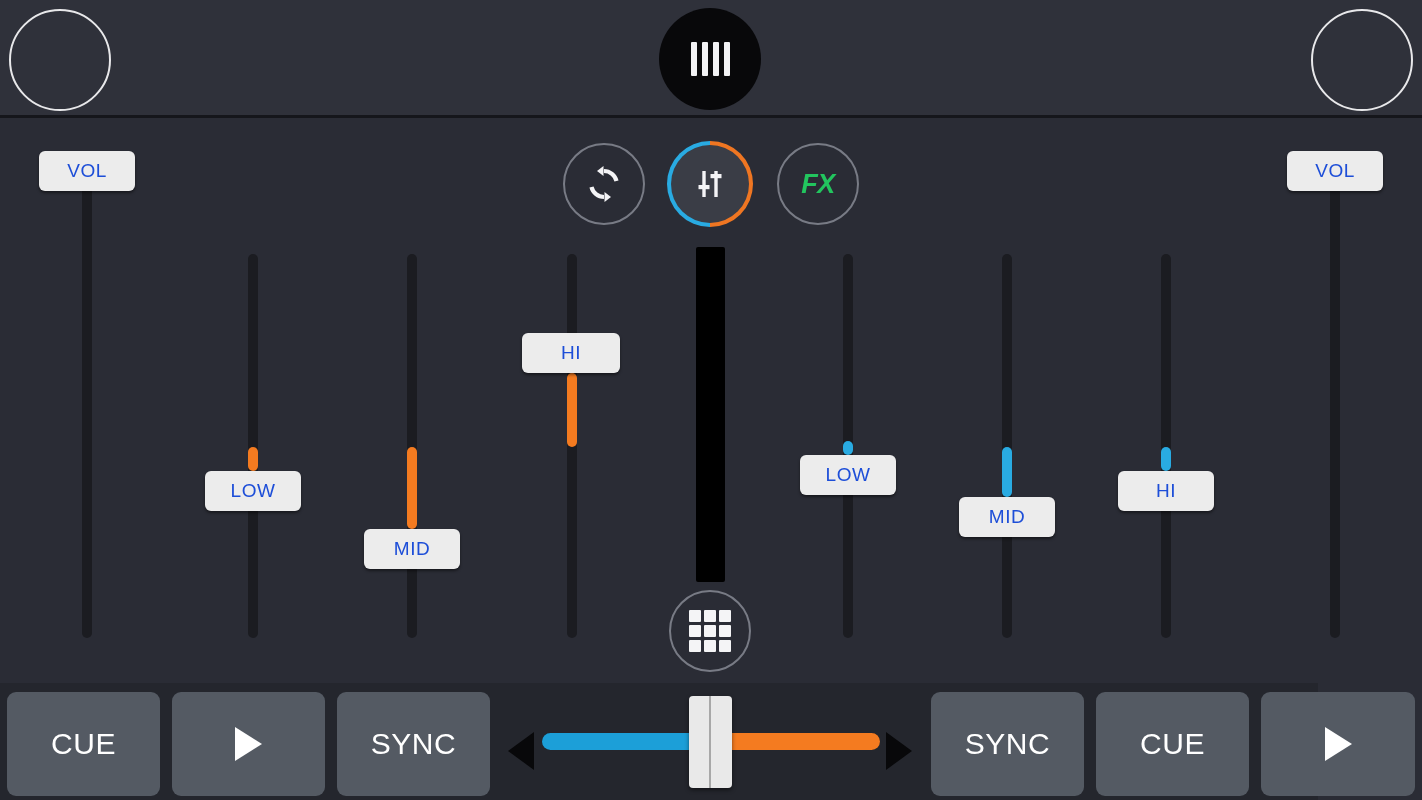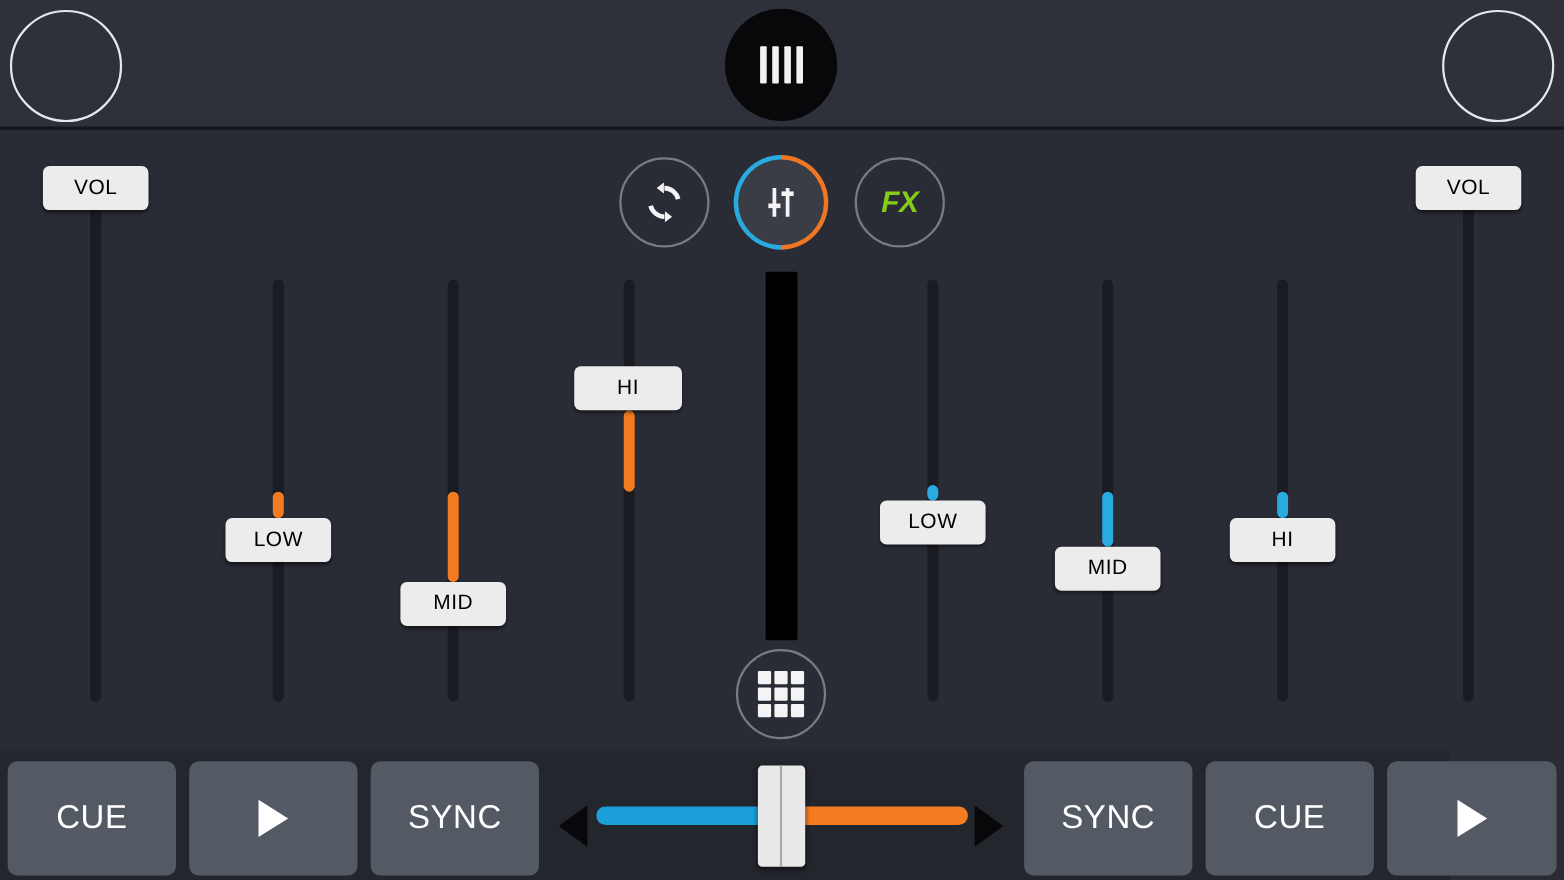--- a/index.html
+++ b/index.html
@@ -79,21 +79,21 @@
   .eq-inner {
     position: absolute;
     left: 671px; top: 24px;
     width: 78px; height: 78px;
     border-radius: 50%;
     background: #3a3d46;
     display: flex; align-items: center; justify-content: center;
     z-index: 1;
   }
   .fx-label {
-    color: #84cc16;
+    color: #22c55e;
     font-style: italic;
     font-weight: bold;
     font-size: 27px;
     letter-spacing: -0.5px;
   }
 
   
   .grid-btn {
     position: absolute;
     left: 669px; top: 469px;
@@ -143,21 +143,21 @@
   }
   .vfill.orange { background: #f47b20; }
   .vfill.blue   { background: #29abe2; }
   .vhandle {
     position: absolute;
     height: 40px;
     background: #ececec;
     border-radius: 6px;
     box-shadow: 0 2px 3px rgba(0,0,0,0.45);
     display: flex; align-items: center; justify-content: center;
-    color: #000000;
+    color: #1d4ed8;
     font-size: 19px;
     letter-spacing: 0.5px;
   }
 
   
   .bottombar {
     position: absolute; left: 0; top: 683px;
     width: 1318px; height: 117px;
     background: #24262d;
   }

